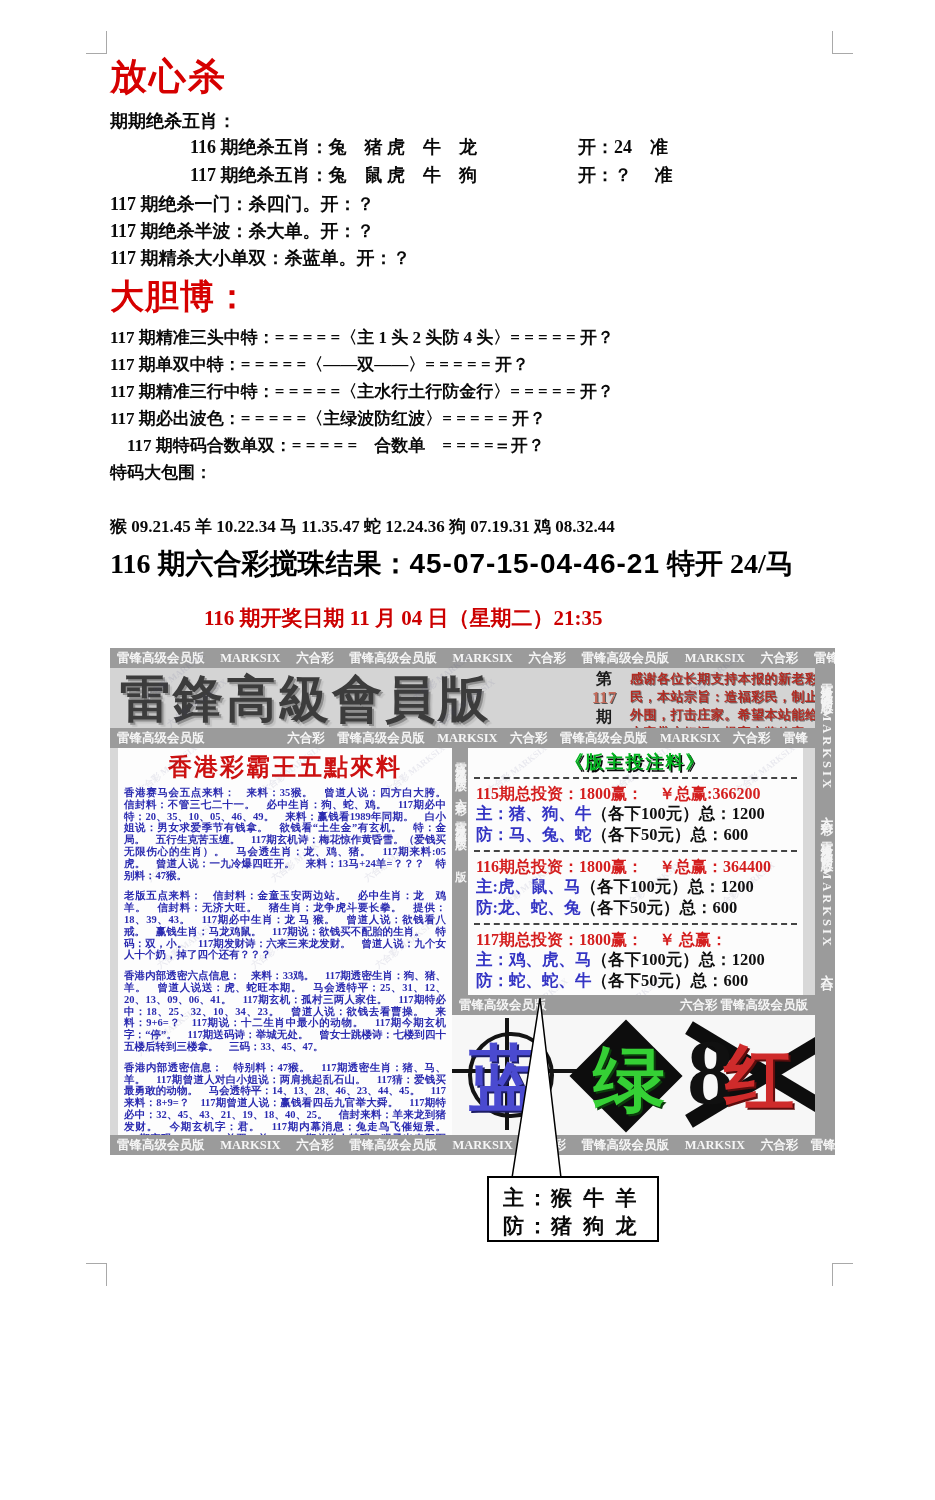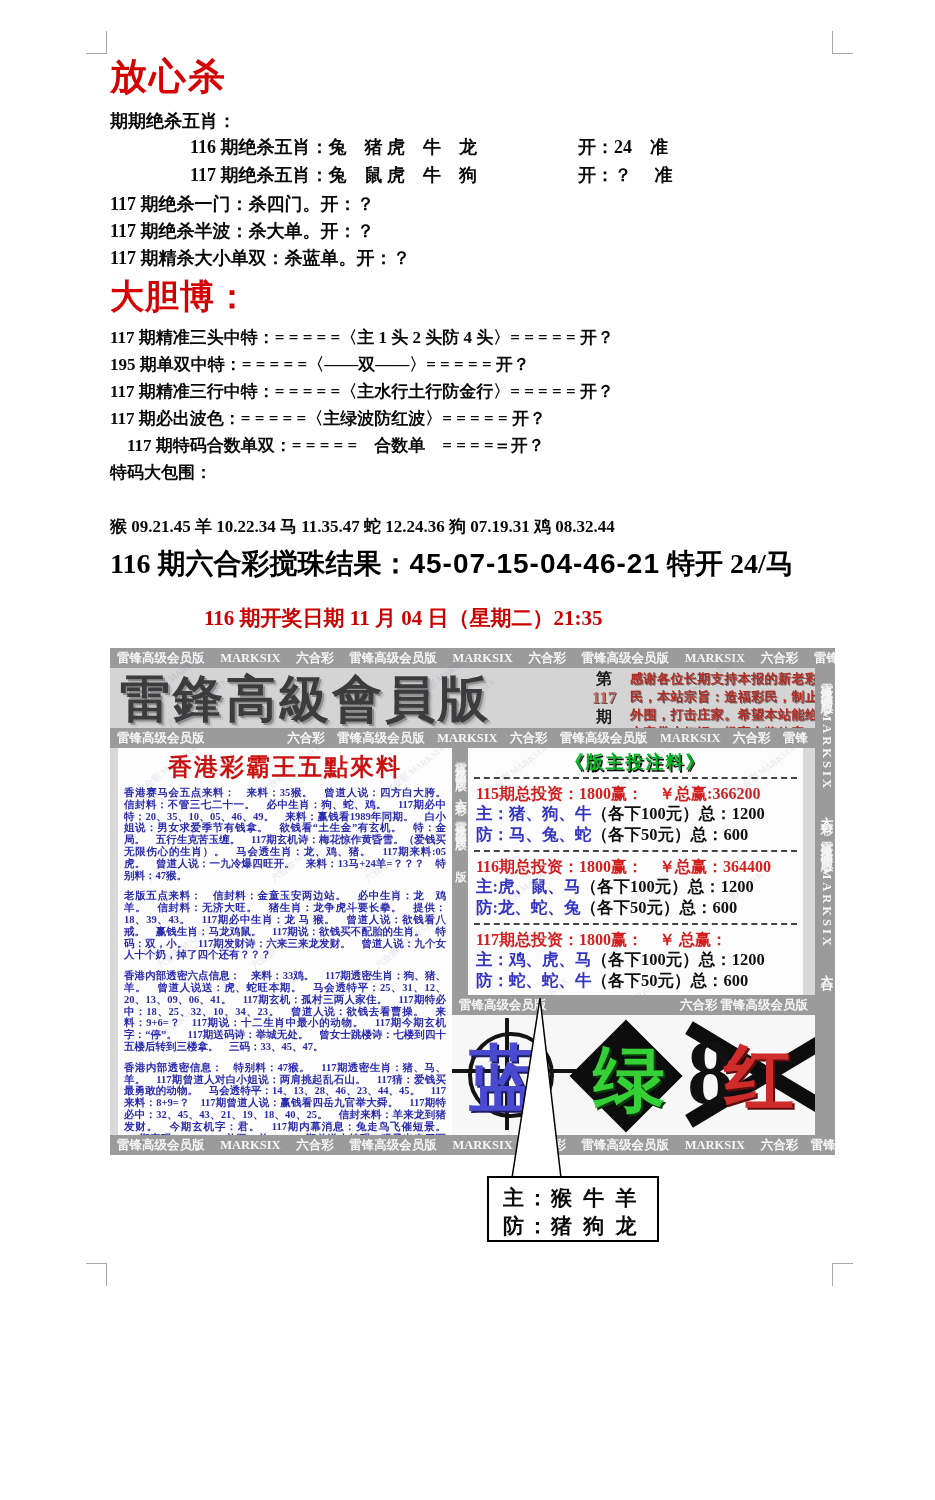--- a/index.html
+++ b/index.html
@@ -116,21 +116,21 @@
   <div class="abs docline fs18 rowresult row1">开：24　准</div>
   <div class="abs docline fs18 rowlabel row2">117 期绝杀五肖：兔　鼠 虎　牛　狗</div>
   <div class="abs docline fs18 rowresult row2">开：？　 准</div>
 
   <div class="abs docline fs18 kl0">117 期绝杀一门：杀四门。开：？</div>
   <div class="abs docline fs18 kl1">117 期绝杀半波：杀大单。开：？</div>
   <div class="abs docline fs18 kl2">117 期精杀大小单双：杀蓝单。开：？</div>
 
   <div class="abs h-red h2">大胆博：</div>
   <div class="abs docline fs17 bl0">117 期精准三头中特：= = = = =〈主 1 头 2 头防 4 头〉= = = = = 开？</div>
-  <div class="abs docline fs17 bl1">195 期单双中特：= = = = =〈——双——〉= = = = = 开？</div>
+  <div class="abs docline fs17 bl1">117 期单双中特：= = = = =〈——双——〉= = = = = 开？</div>
   <div class="abs docline fs17 bl2">117 期精准三行中特：= = = = =〈主水行土行防金行〉= = = = = 开？</div>
   <div class="abs docline fs17 bl3">117 期必出波色：= = = = =〈主绿波防红波〉= = = = = 开？</div>
   <div class="abs docline fs17 bl4">117 期特码合数单双：= = = = =　合数单　= = = =＝开？</div>
 
   <div class="abs docline fs17 wh">特码大包围：</div>
   <div class="abs docline fs17 wl1">猴 09.21.45 羊 10.22.34 马 11.35.47 蛇 12.24.36 狗 07.19.31 鸡 08.32.44</div>
 
   <div class="abs resultline"><span>116 期六合彩搅珠结果：</span><span class="nums">45-07-15-04-46-21</span><span> 特开 24/马</span></div>
 
   <div class="abs dateline">116 期开奖日期 11 月 04 日（星期二）21:35</div>

